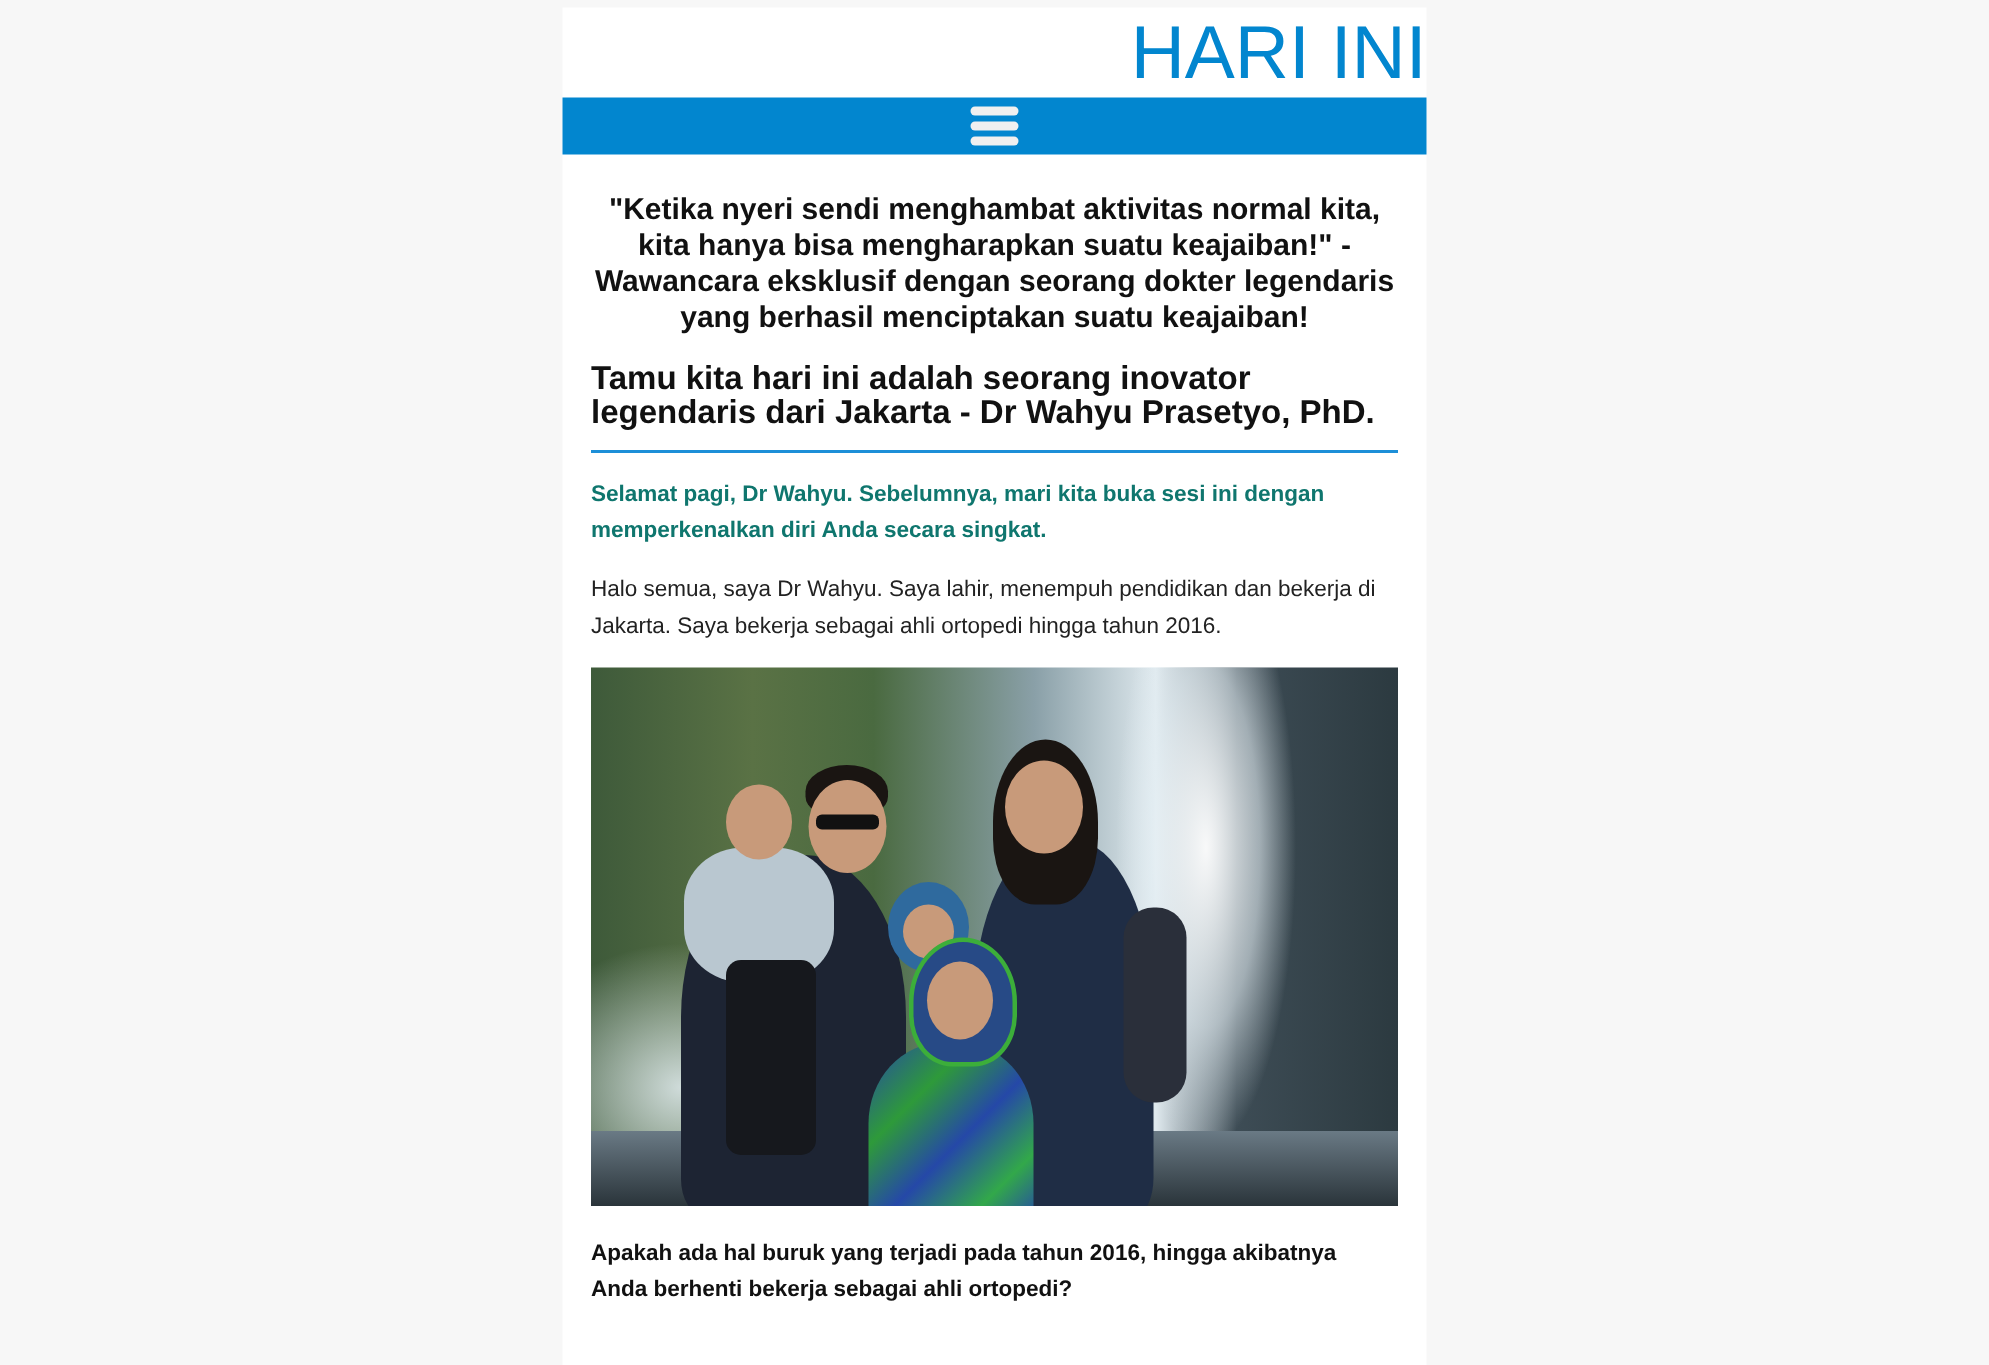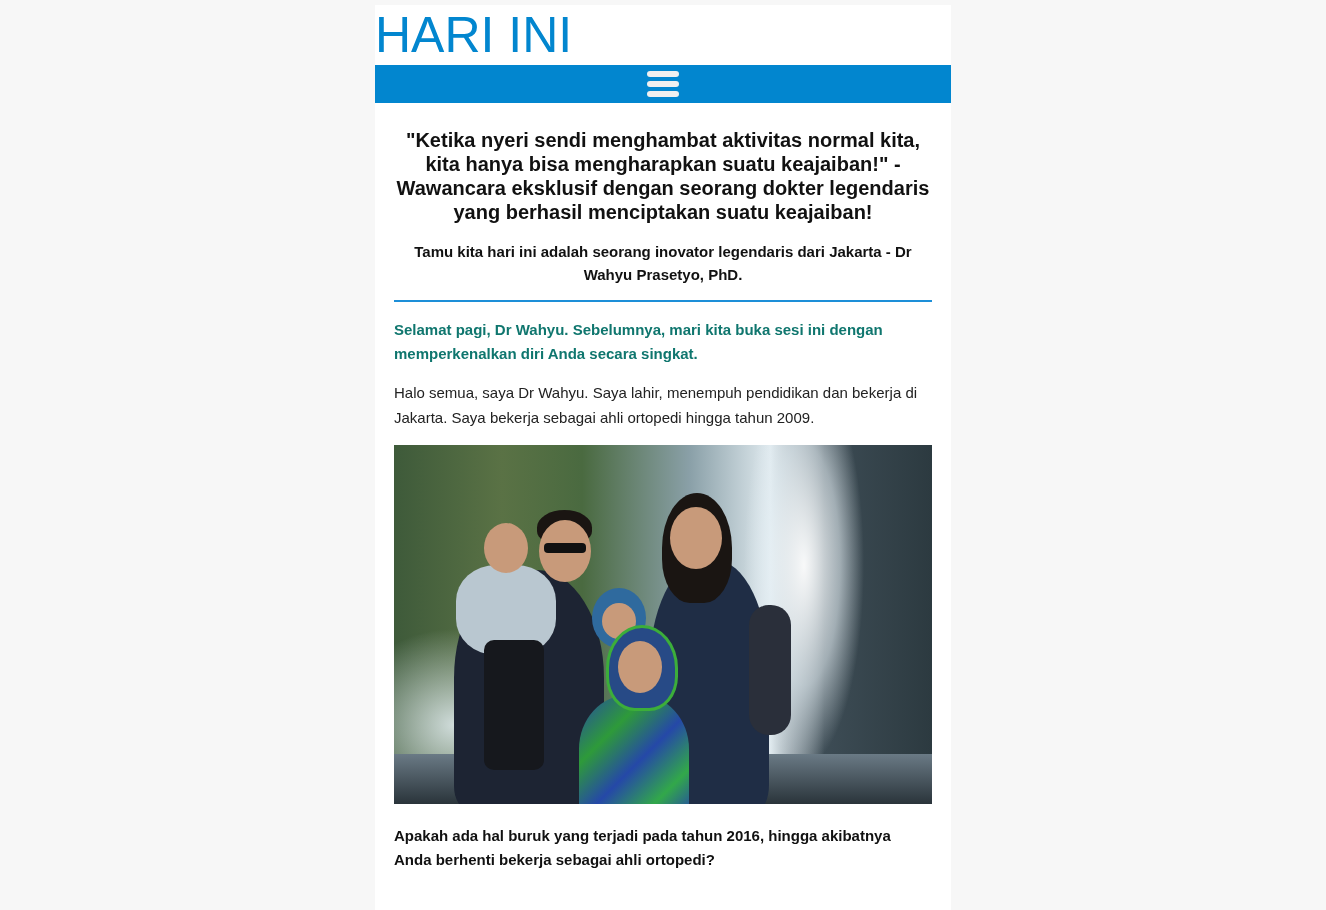--- a/index.html
+++ b/index.html
@@ -14,21 +14,21 @@
     .page {
       position: absolute;
       left: 375px;
       top: 5px;
       width: 576px;
       height: 910px;
       background: #ffffff;
     }
     .site-title {
       height: 60px;
-      text-align: left;
+      text-align: right;
       font-size: 50px;
       line-height: 56px;
       color: #0286cf;
       font-weight: normal;
       margin: 0;
       padding-top: 2px;
       box-sizing: border-box;
     }
     .navbar {
       height: 38px;
@@ -57,25 +57,24 @@
     .headline {
       margin: 25px 0 0 0;
       font-size: 20px;
       line-height: 24px;
       font-weight: bold;
       text-align: center;
       color: #111;
     }
     .subhead {
       margin: 16px 0 0 0;
-      font-size: 15px;
+      font-size: 22px;
       line-height: 23px;
       font-weight: bold;
       color: #111;
-      text-align: center;
     }
     .divider {
       margin: 14px 0 0 0;
       height: 2px;
       background: #1d8fd8;
       border: none;
     }
     .question {
       margin: 16px 0 0 0;
       font-size: 15px;
@@ -141,21 +140,21 @@
       <span></span>
     </div>
   </div>
 
   <div class="content">
     <h2 class="headline">"Ketika nyeri sendi menghambat aktivitas normal kita, kita hanya bisa mengharapkan suatu keajaiban!" - Wawancara eksklusif dengan seorang dokter legendaris yang berhasil menciptakan suatu keajaiban!</h2>
     <h3 class="subhead">Tamu kita hari ini adalah seorang inovator legendaris dari Jakarta - Dr Wahyu Prasetyo, PhD.</h3>
     <div class="divider"></div>
 
     <p class="question">Selamat pagi, Dr Wahyu. Sebelumnya, mari kita buka sesi ini dengan memperkenalkan diri Anda secara singkat.</p>
-    <p class="answer">Halo semua, saya Dr Wahyu. Saya lahir, menempuh pendidikan dan bekerja di Jakarta. Saya bekerja sebagai ahli ortopedi hingga tahun 2009.</p>
+    <p class="answer">Halo semua, saya Dr Wahyu. Saya lahir, menempuh pendidikan dan bekerja di Jakarta. Saya bekerja sebagai ahli ortopedi hingga tahun 2016.</p>
 
     <div class="photo" title="Family photo in front of a waterfall">
       <div class="rocks"></div>
 
       <div class="person" style="left:255px; top:115px; width:120px; height:250px; background:#1f2d45;"></div>
       <div class="hair" style="left:268px; top:48px; width:70px; height:110px;"></div>
       <div class="head" style="left:276px; top:62px; width:52px; height:62px;"></div>
 
       <div class="person" style="left:355px; top:160px; width:42px; height:130px; background:#2a2f3a; border-radius:20px;"></div>
 

